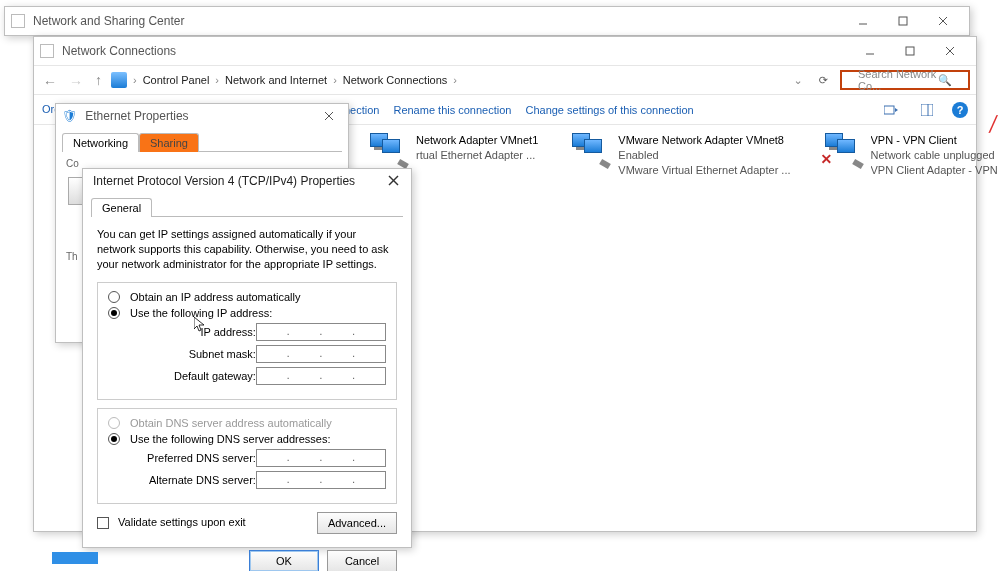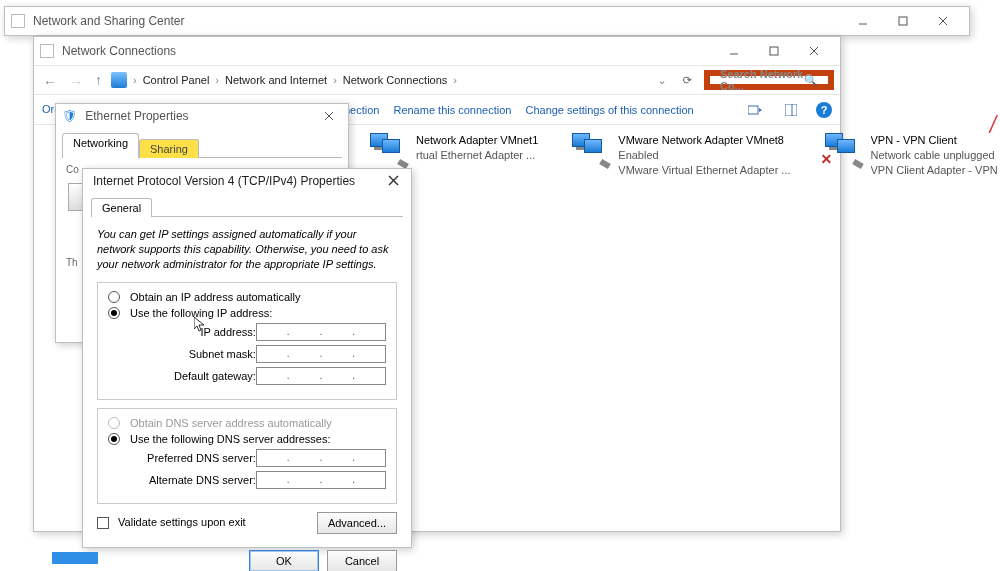--- a/index.html
+++ b/index.html
@@ -54,23 +54,23 @@
     border-top: 1px solid #e6e6e6;
     border-bottom: 1px solid #e6e6e6;
   }
   .navarrow { color:#888; font-size:14px; padding:0 3px; }
   .addr .sep { color:#888; }
   .addr .crumb { color:#222; }
   .addr .expand { color:#888; margin-left:auto; margin-right:4px; }
   .addr .refresh { color:#555; padding:0 6px; }
   .addr .search {
     width: 130px; height: 20px;
-    border: 6px solid #c2410c;
+    border: 2px solid #c2410c;
     display:flex; align-items:center; justify-content:space-between;
-    padding:0 10px; color:#888;font-weight:bold;
+    padding:0 16px; color:#888;
   }
   .cmdbar {
     height: 30px;
     display:flex; align-items:center;
     padding: 0 8px; gap: 14px;
     border-bottom: 1px solid #e6e6e6;
     color: #1b5fb3;
   }
   .cmdbar .cmd { white-space: nowrap; }
   .cmdbar .spacer { flex: 1; }
@@ -118,33 +118,33 @@
   .status .views { display:flex; gap:6px; }
   .status .vbtn { width:16px; height:14px; border:1px solid #bbb; }
 
   
   .tabs { display:flex; border-bottom:1px solid #bbb; margin:4px 6px 0; }
   .tab {
     padding: 3px 10px; border:1px solid #bbb; border-bottom:none;
     background:#fff; position:relative; top:1px;
     border-radius:3px 3px 0 0;
   }
-  .tab.inactive { background:#fde047; color:#444;margin-top:6px; }
+  .tab.inactive { background:#f97316; color:#444; }
   .hiddenline { color:#666; padding:6px 10px; font-size:10px; }
 
   
   .ipv4 { }
   .ipv4 .titlebar { height:24px; font-size:12px; color:#222; }
   .ipv4 .close4 { margin-left:auto; font-size:14px; color:#333; padding:0 6px; }
   .ipv4 .tabsingle {
     display:flex; border-bottom:1px solid #bbb; margin: 4px 8px 0;
   }
   .ipv4 .tabsingle .tab { font-size:11px;text-align:right; }
   .ipv4 .descr {
-    padding: 10px 14px 6px; line-height:1.35; color:#000;font-style:italic;
+    padding: 10px 14px 6px; line-height:1.35; color:#000;
   }
   .grp {
     margin: 4px 14px 8px;
     border:1px solid #ccc;
     padding: 8px 10px 10px;
     position:relative;
   }
   .radio-row {
     display:flex; align-items:center; gap:10px; margin-bottom:4px;
   }
@@ -216,21 +216,21 @@
       </span>
     <span class="wb">
         <svg width="10" height="10">
           <line x1="1" y1="1" x2="9" y2="9" stroke="#555"></line>
           <line x1="9" y1="1" x2="1" y2="9" stroke="#555"></line>
         </svg>
       </span>
   </div>
 </div>
 
-<div class="win" style="left:33px; top:36px; width:808px; height:496px;">
+<div class="win" style="left:33px; top:36px; width:944px; height:496px;">
   <div class="titlebar">
     <span class="blank-icon"></span>
     <span class="title">Network Connections</span>
     <span class="wb">
         <svg width="10" height="10">
           <line x1="1" y1="8" x2="9" y2="8" stroke="#555"></line>
         </svg>
       </span>
     <span class="wb">
         <svg width="10" height="10">

